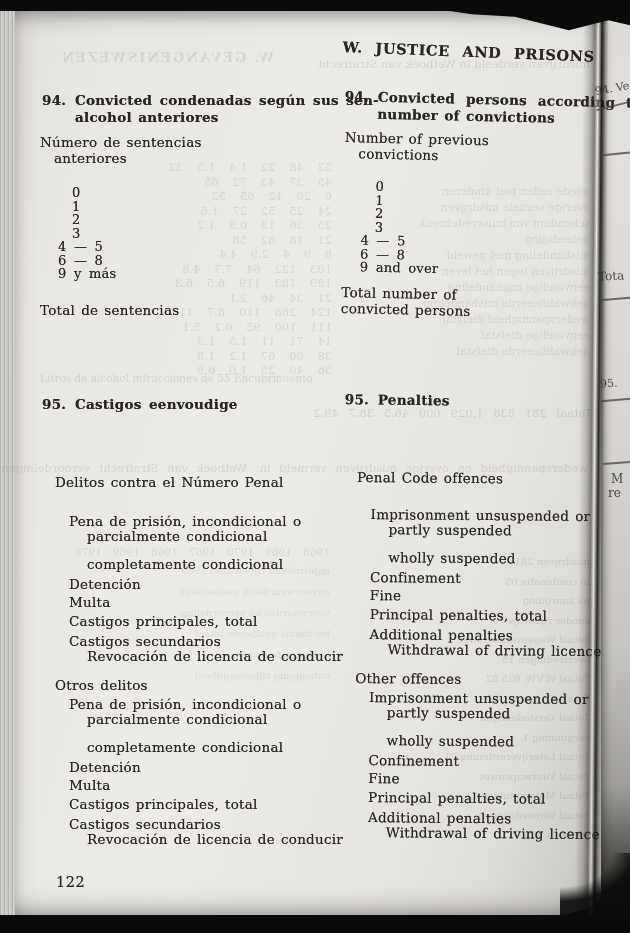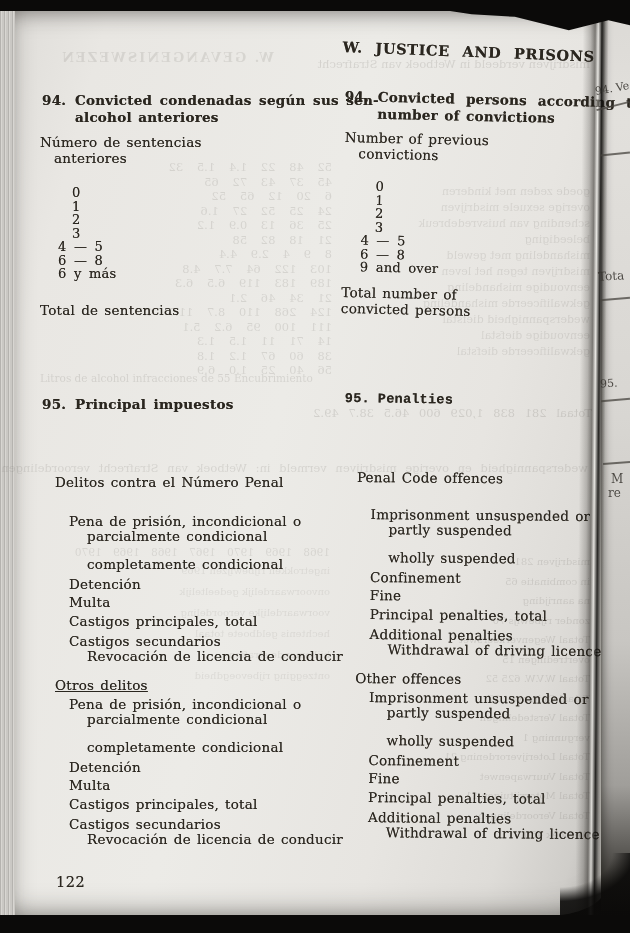--- a/index.html
+++ b/index.html
@@ -29,21 +29,21 @@
 
   
   .t{position:absolute;white-space:nowrap;letter-spacing:.25px;word-spacing:1.5px;
      text-shadow:0 0 .35px rgba(45,40,33,.7);}
   .b{font-weight:bold;}
   .ws2{word-spacing:2.5px;} .ws3{word-spacing:6px;}
   .hdr-left{left:120px;top:44px;width:172px;text-align:center;font-size:14.5px;letter-spacing:.9px;word-spacing:7px;}
   .hdr-right{left:343px;top:38px;font-size:14.5px;letter-spacing:.6px;word-spacing:7px;}
   .rot-a{transform:rotate(2.2deg);transform-origin:left top;}
   .rot-b{transform:rotate(1.3deg);transform-origin:left top;}
-  .rot-c{transform:rotate(.8deg);transform-origin:left top;font-family:Liberation Mono, monospace;}
+  .rot-c{transform:rotate(.8deg);transform-origin:left top;}
   .rot-d{transform:rotate(.5deg);transform-origin:left top;}
   .sec .no{display:inline-block;width:33px;}
   .sec div{line-height:16.5px;}
   .l2{padding-left:33px;}
   .tline{line-height:16px;}
   .ind{padding-left:14px;}
   .numrow{font-size:13px;line-height:13.5px;padding-left:18px;word-spacing:3px;}
   .numrow.dig{padding-left:32px;}
   .pcol .ph{line-height:16px;}
   .pcol .pitem{line-height:15px;}
@@ -154,21 +154,21 @@
   <div class="t" style="left:40px;top:134px">
     <div class="tline">Número de sentencias</div>
     <div class="tline ind">anteriores</div>
     <div style="margin-top:20px">
         <div class="numrow dig">0</div>
         <div class="numrow dig">1</div>
         <div class="numrow dig">2</div>
         <div class="numrow dig">3</div>
         <div class="numrow">4 — 5</div>
         <div class="numrow">6 — 8</div>
-        <div class="numrow">6 y más</div>
+        <div class="numrow">9 y más</div>
       </div>
     <div style="margin-top:21px">
         <div class="tline">Total de sentencias</div>
       </div>
   </div>
   <div class="t rot-b" style="left:345px;top:129px">
     <div class="tline">Number of previous</div>
     <div class="tline ind">convictions</div>
     <div style="margin-top:18px">
         <div class="numrow dig">0</div>
@@ -179,37 +179,37 @@
         <div class="numrow">6 — 8</div>
         <div class="numrow">9 and over</div>
       </div>
     <div style="margin-top:10px">
         <div class="tline">Total number of</div>
         <div class="tline">convicted persons</div>
       </div>
   </div>
 
   <div class="t sec" style="left:42px;top:396px">
-    <div><span class="no b">95.</span><span class="b ws2">Principal impuestos</span></div>
+    <div><span class="no b">95.</span><span class="b ws2">Castigos eenvoudige</span></div>
   </div>
   <div class="t sec rot-c" style="left:345px;top:391px">
     <div><span class="no b">95.</span><span class="b">Penalties</span></div>
   </div>
 
   <div class="t pcol" style="left:55px;top:474px;width:320px">
       <div class="ph" style="margin-top: 0px; margin-bottom: 24px;">Delitos contra el Número Penal</div>
       <div class="pitem i1" style="margin-top: 0px;">Pena de prisión, incondicional o</div>
       <div class="pitem i2" style="margin-top: 0px;">parcialmente condicional</div>
       <div class="pitem i2" style="margin-top: 13px;">completamente condicional</div>
       <div class="pitem i1" style="margin-top: 5px;">Detención</div>
       <div class="pitem i1" style="margin-top: 3px;">Multa</div>
       <div class="pitem i1" style="margin-top: 4px;">Castigos principales, total</div>
       <div class="pitem i1" style="margin-top: 5px;">Castigos secundarios</div>
       <div class="pitem i2" style="margin-top: 0px;">Revocación de licencia de conducir</div>
-      <div class="ph" style="margin-top: 13px; margin-bottom: 4px; text-decoration: underline;">Otros delitos</div>
+      <div class="ph" style="margin-top: 13px; margin-bottom: 4px;">Otros delitos</div>
       <div class="pitem i1" style="margin-top: 0px;">Pena de prisión, incondicional o</div>
       <div class="pitem i2" style="margin-top: 0px;">parcialmente condicional</div>
       <div class="pitem i2" style="margin-top: 13px;">completamente condicional</div>
       <div class="pitem i1" style="margin-top: 5px;">Detención</div>
       <div class="pitem i1" style="margin-top: 3px;">Multa</div>
       <div class="pitem i1" style="margin-top: 4px;">Castigos principales, total</div>
       <div class="pitem i1" style="margin-top: 5px;">Castigos secundarios</div>
       <div class="pitem i2" style="margin-top: 0px;">Revocación de licencia de conducir</div>
     </div>
   <div class="t pcol rot-d" style="left:357px;top:469px;width:260px">

